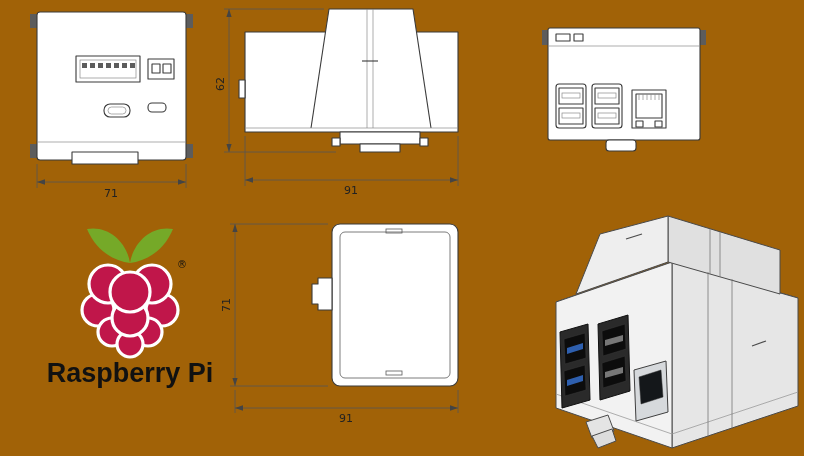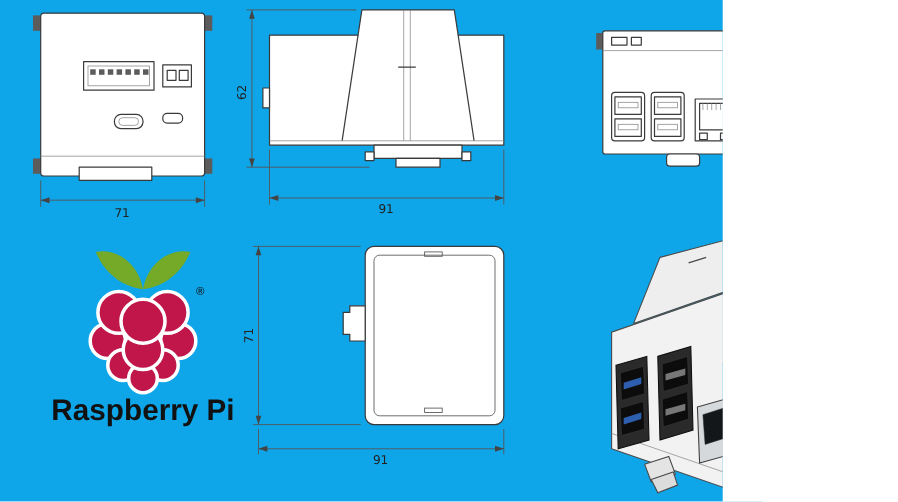--- a/index.html
+++ b/index.html
@@ -1,16 +1,16 @@
 <!DOCTYPE html>
 <html><head>
 <meta charset="utf-8">
 <style>
   html,body { margin:0; padding:0; background:#ffffff; }
-  .canvas { position:relative; width:657px; height:456px; background:#0ea5e9; overflow:hidden;
+  .canvas { position:relative; width:804px; height:456px; background:#a16207; overflow:hidden;
             font-family:"Liberation Sans", sans-serif;text-align:right; }
   .view { position:absolute; }
   .ln   { fill:none; stroke:#3a3a3a; stroke-width:1.1; stroke-linejoin:round; }
   .lnf  { fill:#ffffff; stroke:#3a3a3a; stroke-width:1.1; stroke-linejoin:round; }
   .mid  { fill:none; stroke:#5a5a5a; stroke-width:0.8; }
   .thin { fill:none; stroke:#8a8a8a; stroke-width:0.7; }
   .dim  { fill:none; stroke:#555555; stroke-width:0.8; }
   .arr  { fill:#444444; stroke:none; }
   .dark { fill:#5c5c5c; stroke:none; }
   .dimtxt { font:11px "DejaVu Sans", sans-serif; fill:#222222; }

